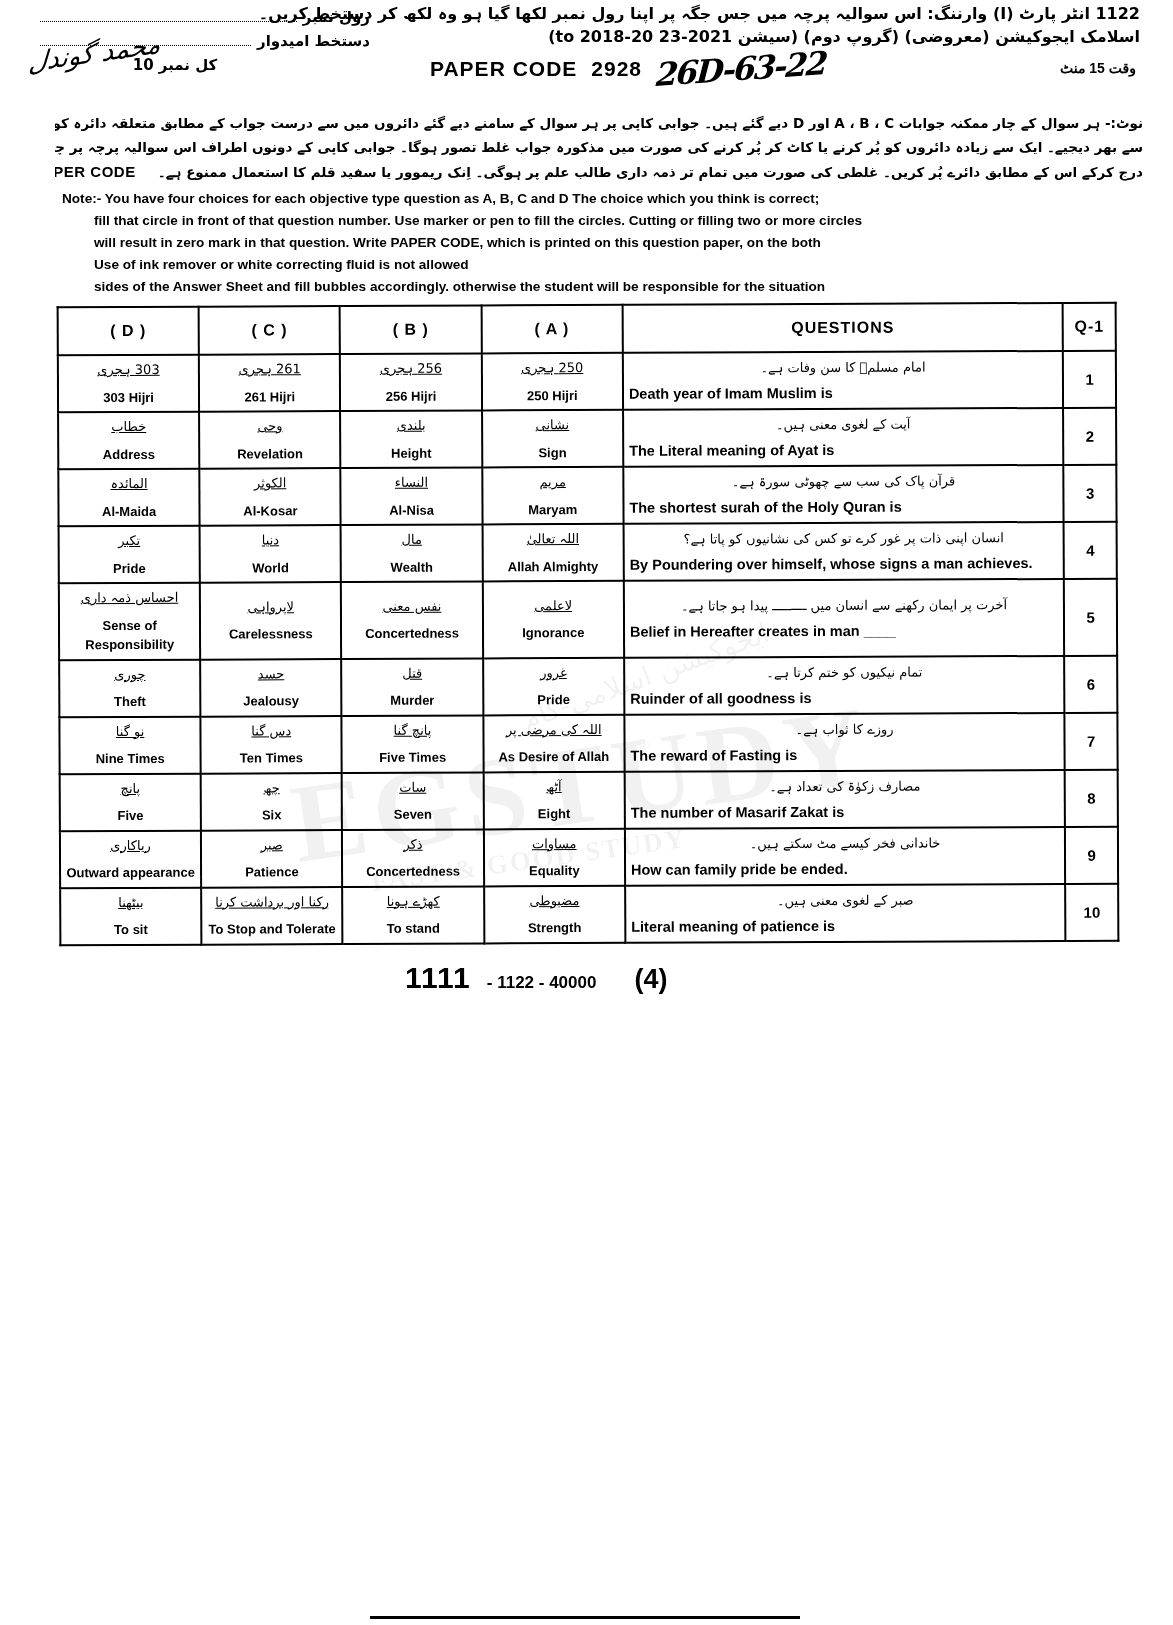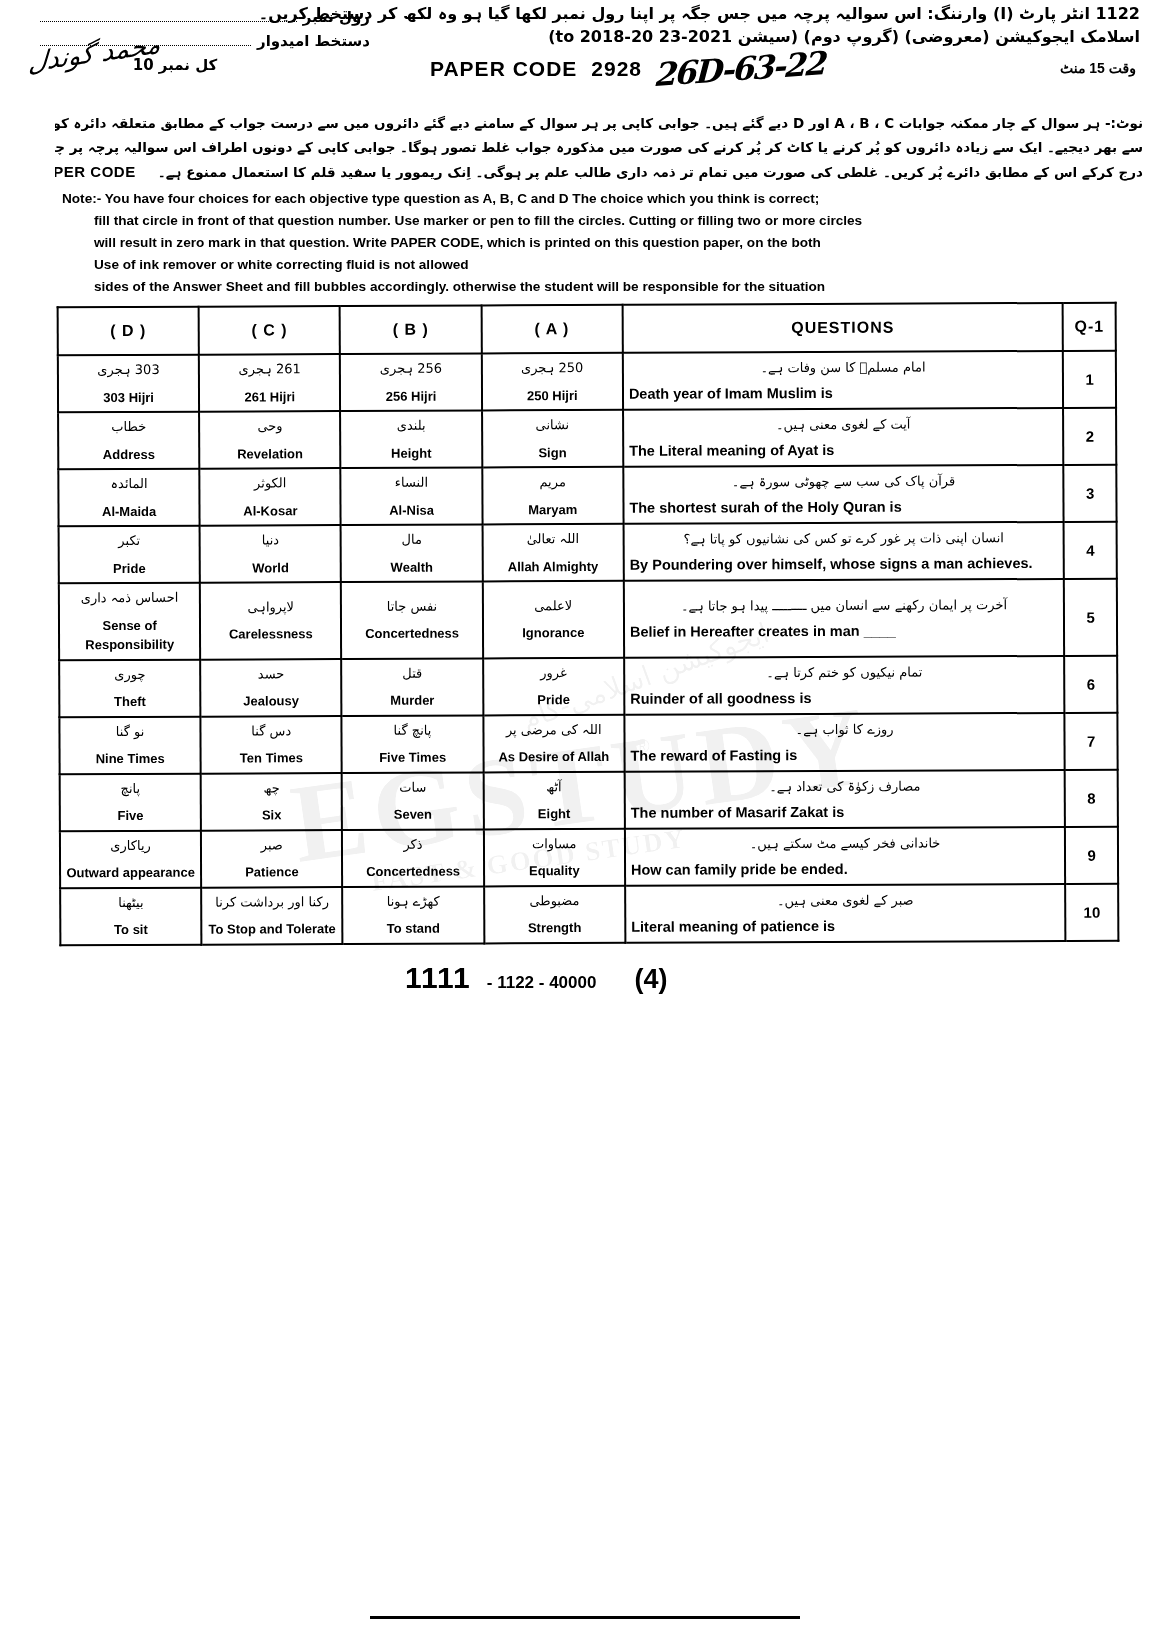--- a/index.html
+++ b/index.html
@@ -254,20 +254,21 @@
     padding-top: 7px;
     padding-bottom: 7px;
   }
   td.optcell .u {
     display: block;
     font-family: "DejaVu Sans", sans-serif;
     direction: rtl;
     font-size: 13px;
     margin-bottom: 8px;
     font-weight: normal;
+    text-decoration: underline;
   }
   td.optcell .e { display: block; font-size: 13px; text-align: center; }
 
   td.qcell {
     text-align: right;
     padding: 5px 8px 6px 8px;
     font-weight: bold;
   }
   td.qcell .u {
     display: block;
@@ -490,21 +491,21 @@
           <tr>
             <td class="optcell">
               <span class="u">احساس ذمہ داری</span>
               <span class="e">Sense of Responsibility</span>
             </td>
             <td class="optcell">
               <span class="u">لاپرواہی</span>
               <span class="e">Carelessness</span>
             </td>
             <td class="optcell">
-              <span class="u">نفس جاتا</span>
+              <span class="u">نفس معنی</span>
               <span class="e">Concertedness</span>
             </td>
             <td class="optcell">
               <span class="u">لاعلمی</span>
               <span class="e">Ignorance</span>
             </td>
             <td class="qcell">
               <span class="u">آخرت پر ایمان رکھنے سے انسان میں ـــــــــ پیدا ہو جاتا ہے۔</span>
               <span class="e">Belief in Hereafter creates in man ____</span>
             </td>

